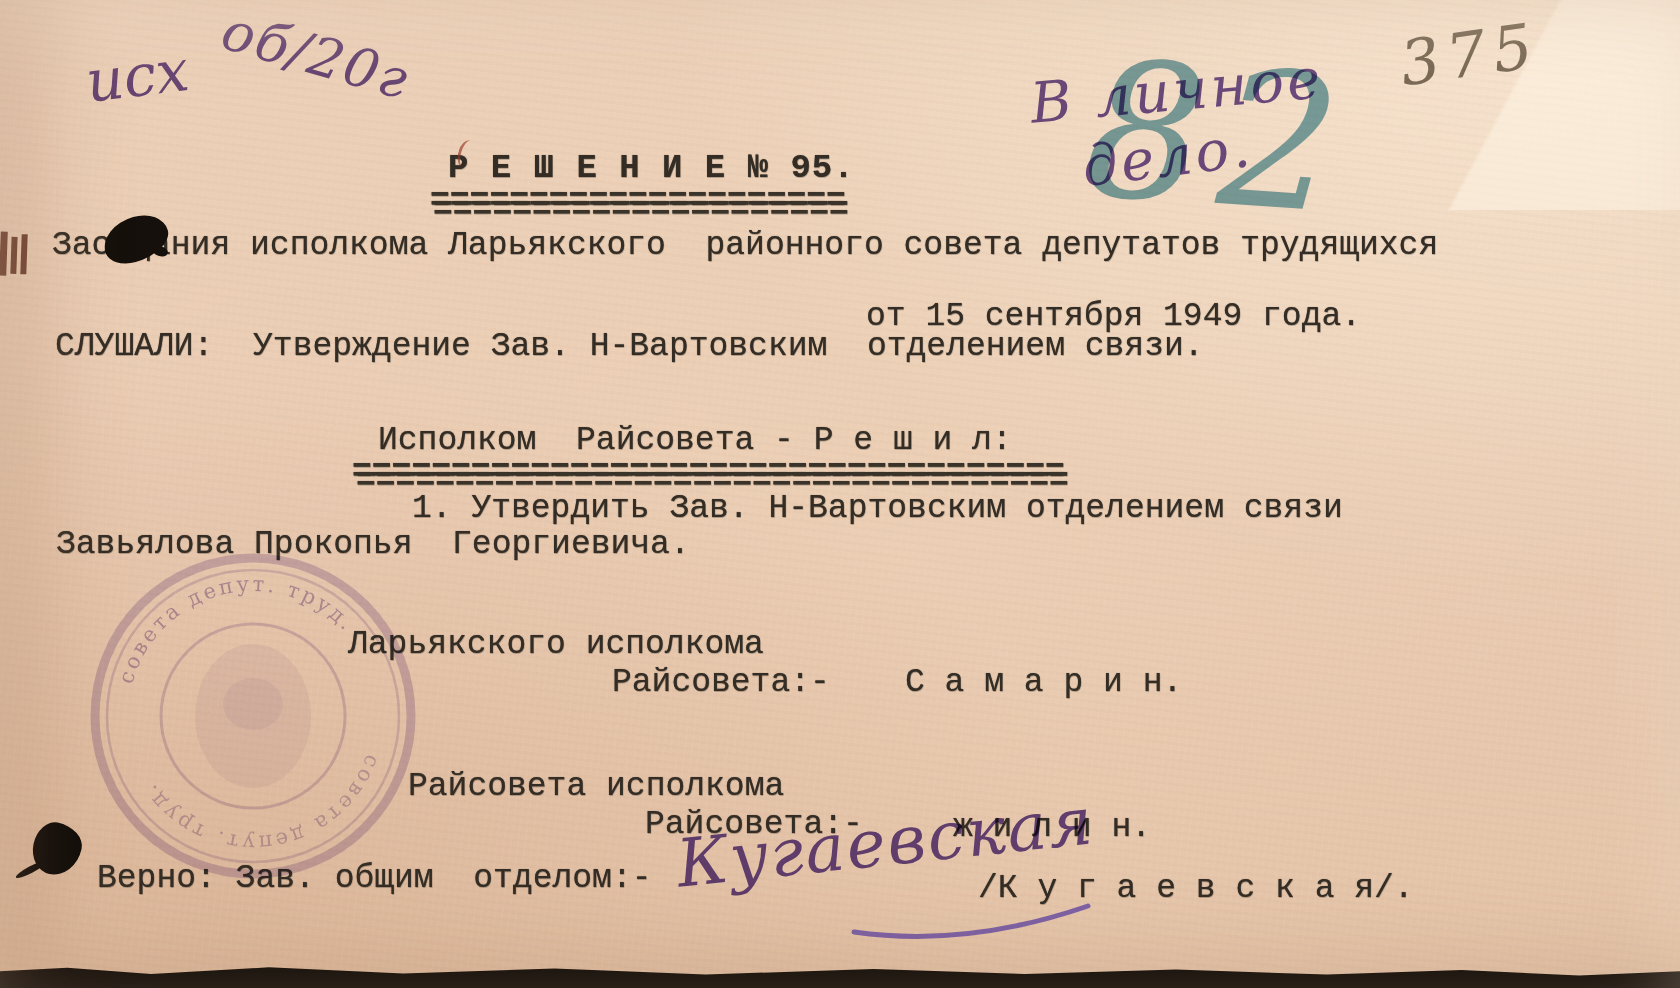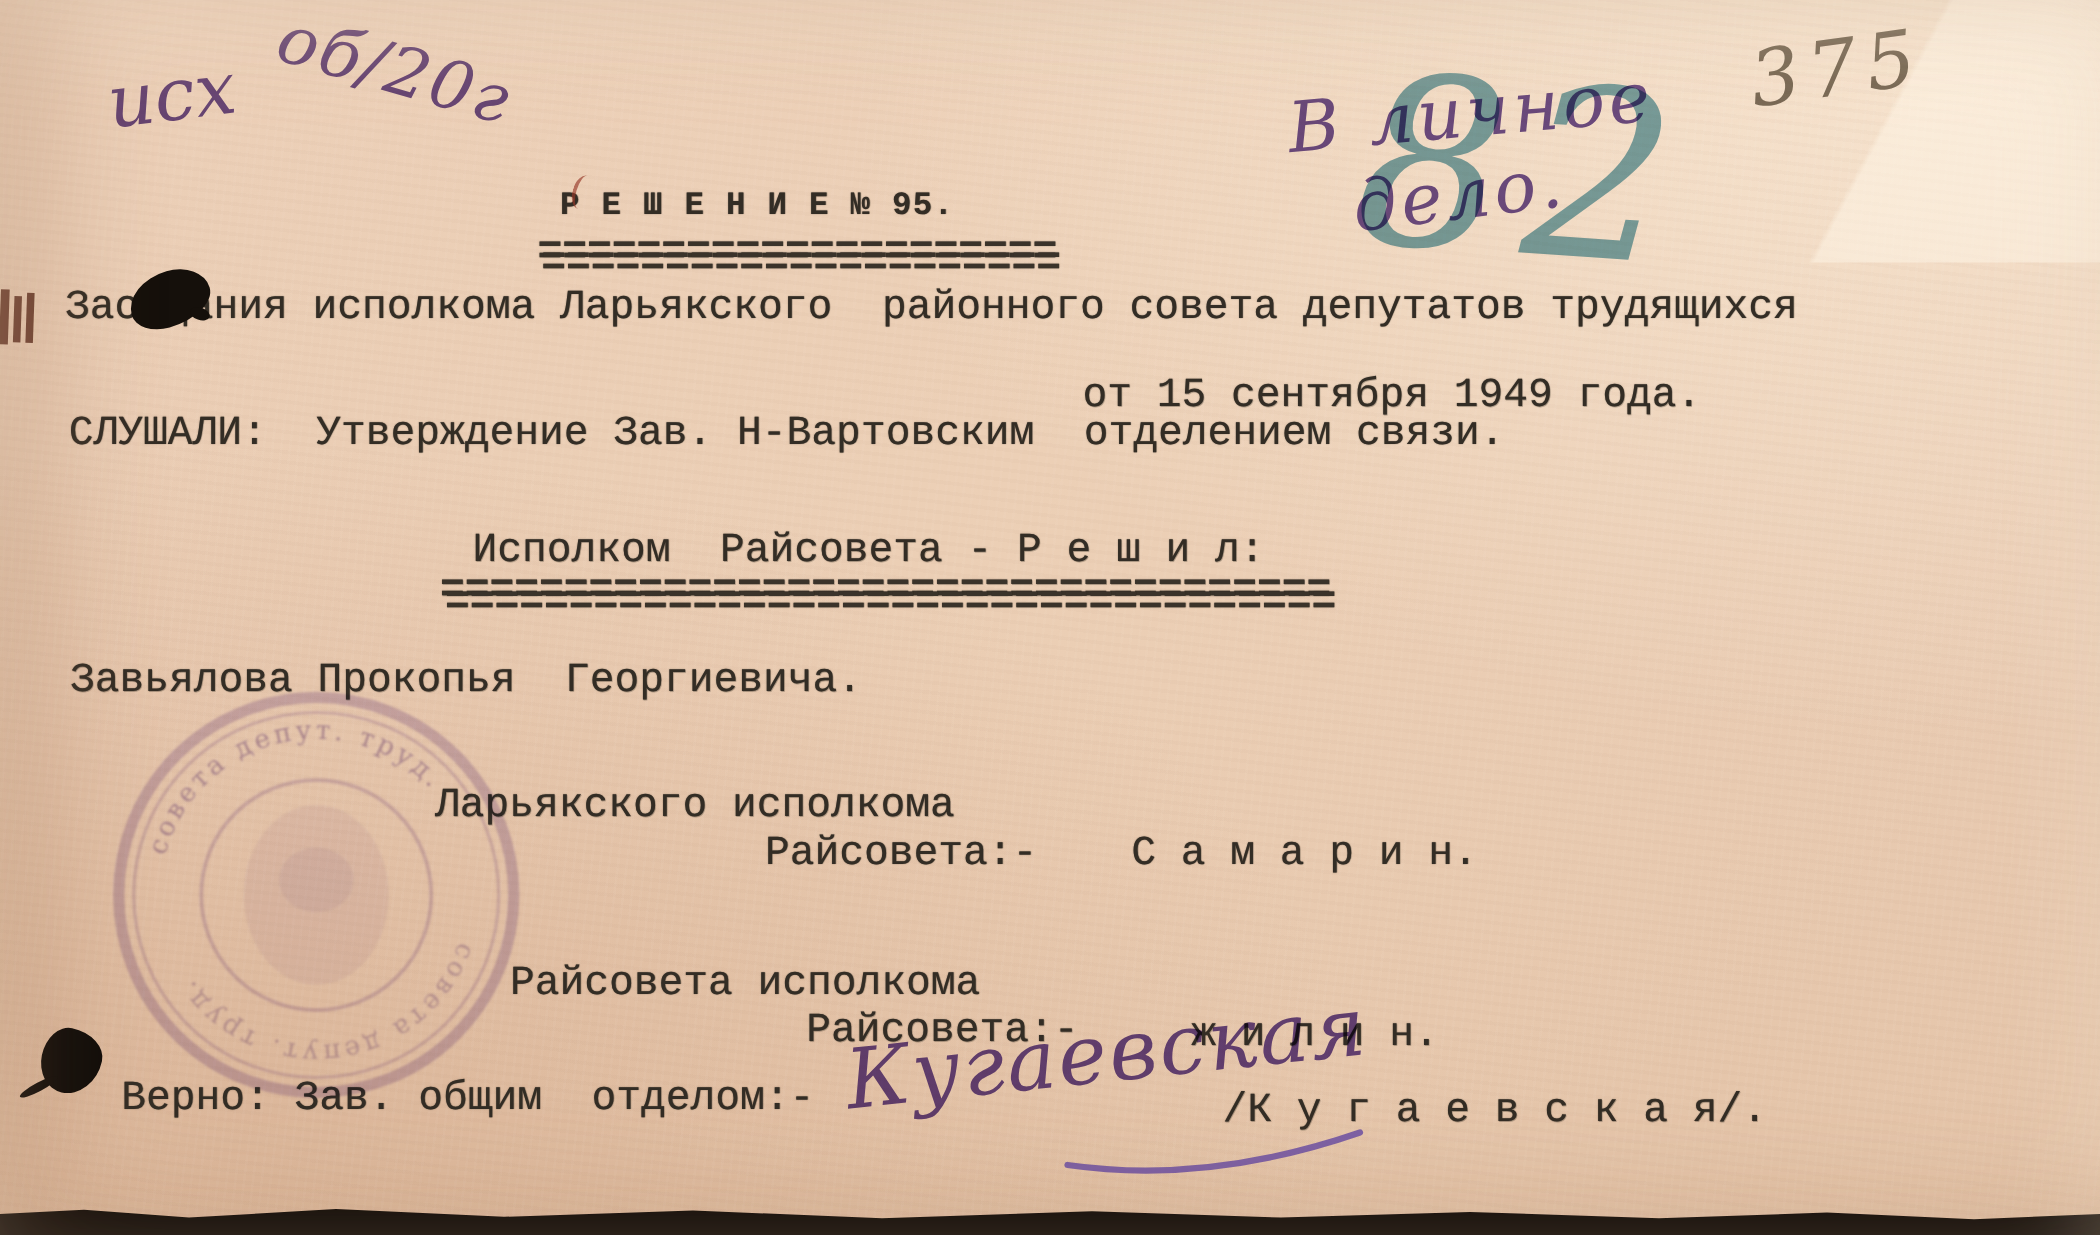--- a/index.html
+++ b/index.html
@@ -17,21 +17,21 @@
       repeating-linear-gradient(7deg, rgba(120,80,60,.025) 0 3px, transparent 3px 8px),
       repeating-linear-gradient(97deg, rgba(255,255,255,.03) 0 2px, transparent 2px 7px);}
   .vignette{position:absolute;inset:0;pointer-events:none;
     box-shadow:inset 45px -15px 90px rgba(145,98,70,.22), inset -15px 25px 70px rgba(255,242,222,.25);}
   .corner-crease{position:absolute;left:1340px;top:-30px;width:360px;height:240px;pointer-events:none;
     background:linear-gradient(118deg, transparent 48%, rgba(255,246,231,.5) 49%);}
 
   
   .tw{position:absolute;white-space:pre;font-size:33px;line-height:1.1;color:#332d25;
       text-shadow:0 0 1px rgba(49,42,33,.65), 0.5px 0.5px 0 rgba(49,42,33,.25);}
-  .tw-title{left:448px;top:150px;font-weight:bold;font-size:26px;letter-spacing:1px;}
+  .tw-title{left:448px;top:150px;font-weight:bold;font-size:34px;letter-spacing:1px;}
   .rule{font-weight:bold;letter-spacing:0;color:#3a332a;}
   .rule-t1{left:430px;top:184px;} .rule-t2{left:433px;top:193px;}
   .l-session{left:52px;top:228px;}
   .l-date{left:866px;top:299px;}
   .l-heard{left:55px;top:329px;}
   .l-resolved{left:378px;top:423px;}
   .rule-r1{left:352px;top:455px;} .rule-r2{left:356px;top:464px;}
   .l-item1{left:412px;top:491px;}
   .l-item2{left:56px;top:527px;}
   .l-chair1{left:348px;top:627px;}
@@ -100,20 +100,21 @@
   <div class="tw rule rule-t2">=====================</div>
 
   <div class="tw l-session">Заседания исполкома Ларьякского  районного совета депутатов трудящихся</div>
   <div class="tw l-date">от 15 сентября 1949 года.</div>
   <div class="tw l-heard">СЛУШАЛИ:  Утверждение Зав. Н-Вартовским  отделением связи.</div>
 
   <div class="tw l-resolved">Исполком  Райсовета - Р е ш и л:</div>
   <div class="tw rule rule-r1">====================================</div>
   <div class="tw rule rule-r2">====================================</div>
 
+  <div class="tw l-item1">1. Утвердить Зав. Н-Вартовским отделением связи</div>
   <div class="tw l-item2">Завьялова Прокопья  Георгиевича.</div>
 
   <div class="tw l-chair1">Ларьякского исполкома</div>
   <div class="tw l-chair2">Райсовета:-</div>
   <div class="tw l-chairname">С а м а р и н.</div>
 
   <div class="tw l-sec1">Райсовета исполкома</div>
   <div class="tw l-sec2">Райсовета:-</div>
   <div class="tw l-secname">ж и л и н.</div>
 

